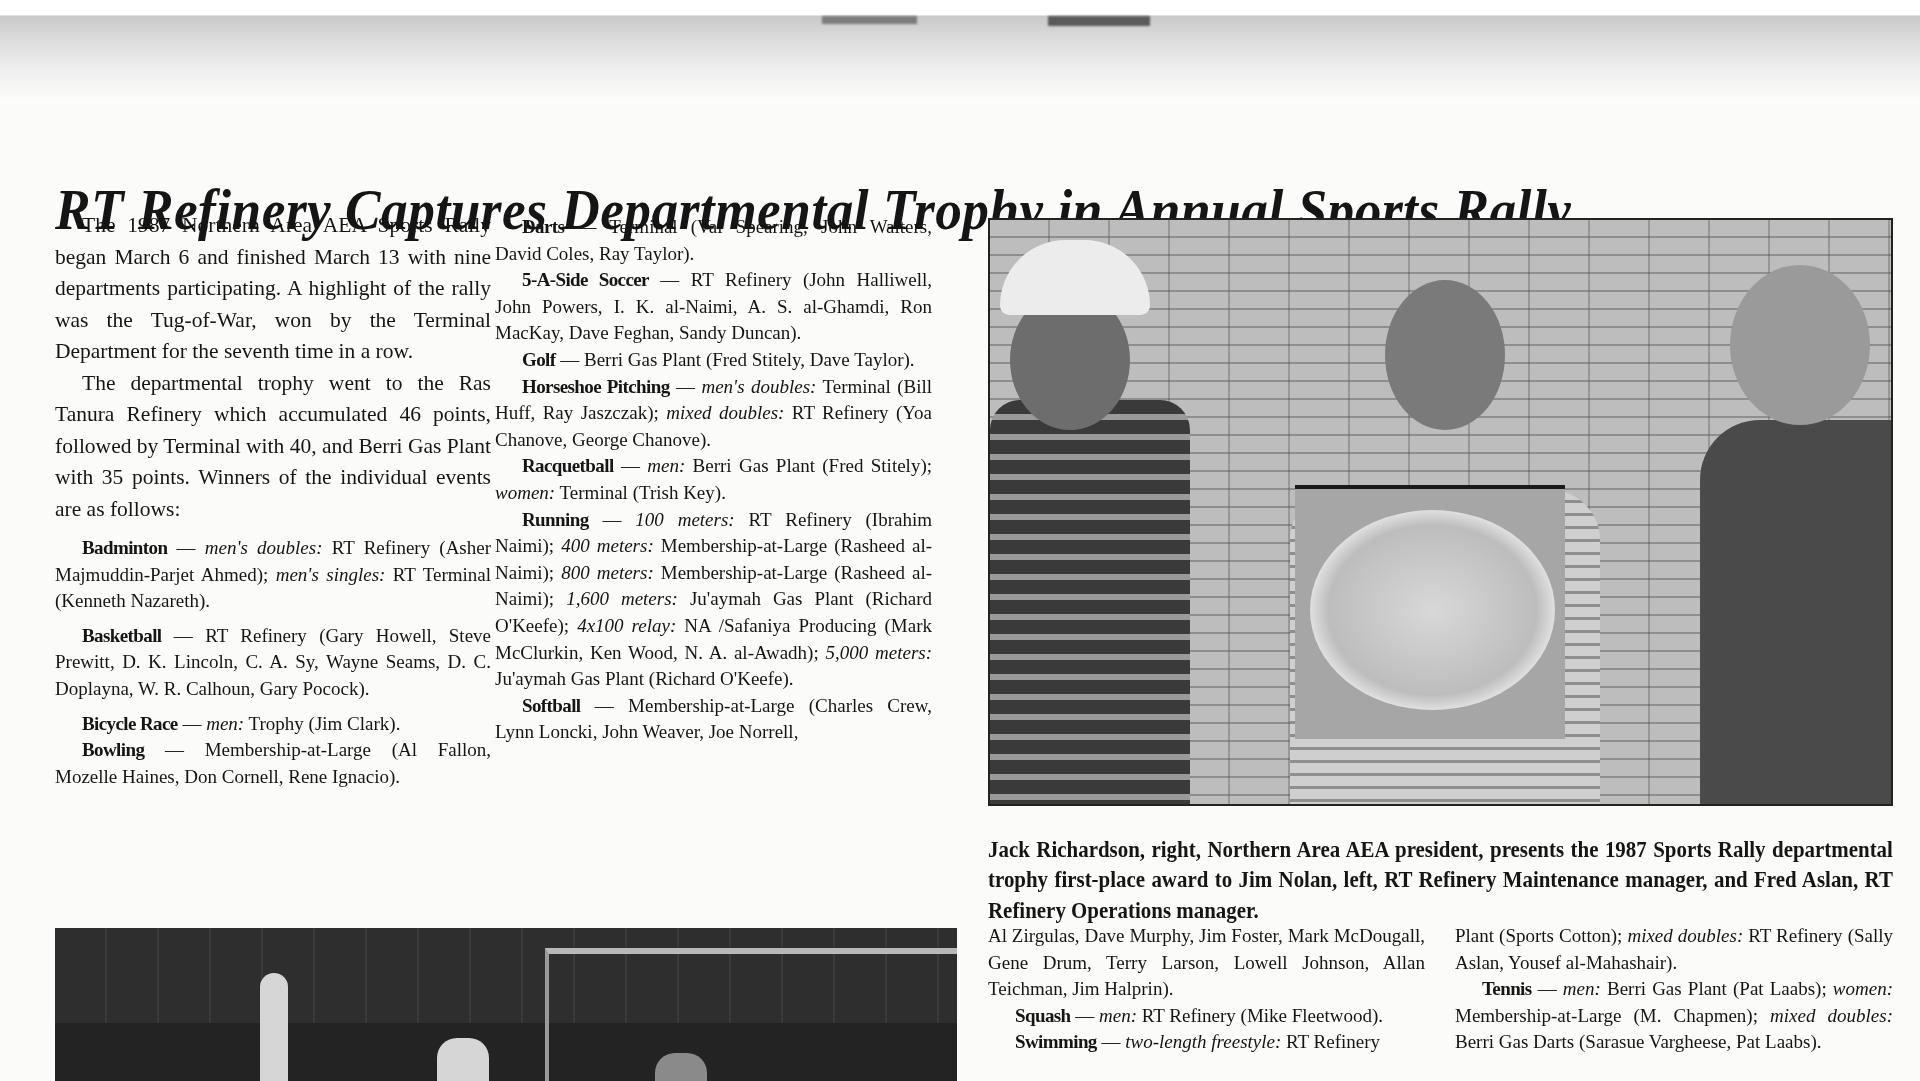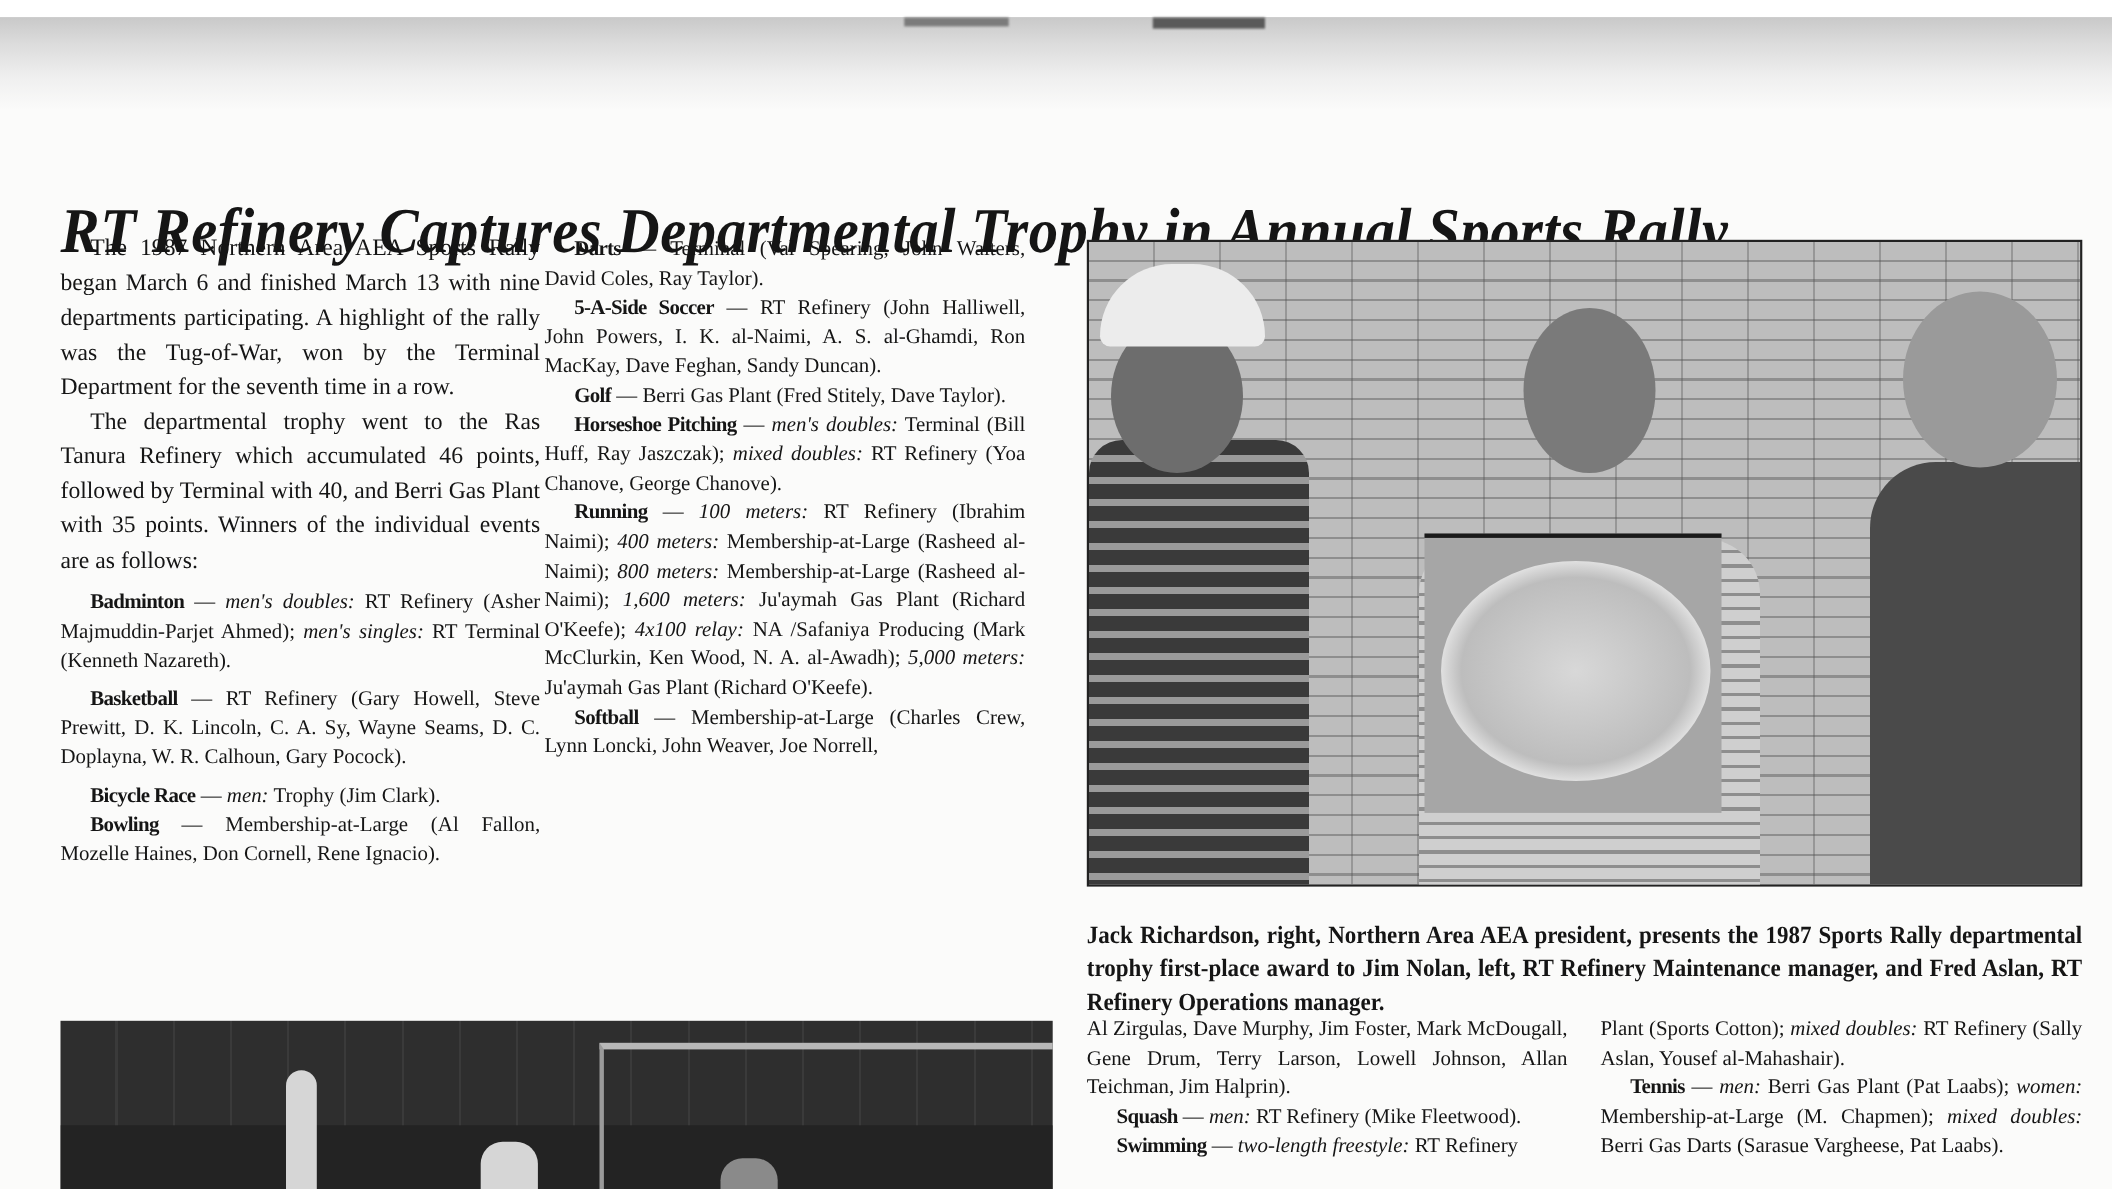--- a/index.html
+++ b/index.html
@@ -94,20 +94,21 @@
       <span class="ev">Bowling</span><span> — </span><span>Membership-at-Large (Al Fallon, Mozelle Haines, Don Cornell, Rene Ignacio).</span>
     </p>
   </div>
 </div>
 
 <div class="col col2">
   <p><span class="ev">Darts</span><span> — </span><span>Terminal (Val Spearing, John Walters, David Coles, Ray Taylor).</span></p>
   <p><span class="ev">5-A-Side Soccer</span><span> — </span><span>RT Refinery (John Halliwell, John Powers, I. K. al-Naimi, A. S. al-Ghamdi, Ron MacKay, Dave Feghan, Sandy Duncan).</span></p>
   <p><span class="ev">Golf</span><span> — </span><span>Berri Gas Plant (Fred Stitely, Dave Taylor).</span></p>
   <p><span class="ev">Horseshoe Pitching</span><span> — </span><span class="it">men's doubles:</span> <span>Terminal (Bill Huff, Ray Jaszczak);</span> <span class="it">mixed doubles:</span> <span>RT Refinery (Yoa Chanove, George Chanove).</span></p>
+  <p><span class="ev">Racquetball</span><span> — </span><span class="it">men:</span> <span>Berri Gas Plant (Fred Stitely);</span> <span class="it">women:</span> <span>Terminal (Trish Key).</span></p>
   <p><span class="ev">Running</span><span> — </span><span class="it">100 meters:</span> <span>RT Refinery (Ibrahim Naimi);</span> <span class="it">400 meters:</span> <span>Membership-at-Large (Rasheed al-Naimi);</span> <span class="it">800 meters:</span> <span>Membership-at-Large (Rasheed al-Naimi);</span> <span class="it">1,600 meters:</span> <span>Ju'aymah Gas Plant (Richard O'Keefe);</span> <span class="it">4x100 relay:</span> <span>NA /Safaniya Producing (Mark McClurkin, Ken Wood, N. A. al-Awadh);</span> <span class="it">5,000 meters:</span> <span>Ju'aymah Gas Plant (Richard O'Keefe).</span></p>
   <p><span class="ev">Softball</span><span> — </span><span>Membership-at-Large (Charles Crew, Lynn Loncki, John Weaver, Joe Norrell,</span></p>
 </div>
 
 <div class="photo-main">
   <div class="wall-v"></div>
   <div class="person p-left-body"></div>
   <div class="person p-left-head"></div>
   <div class="person p-left-cap"></div>
   <div class="person p-mid-body"></div>

